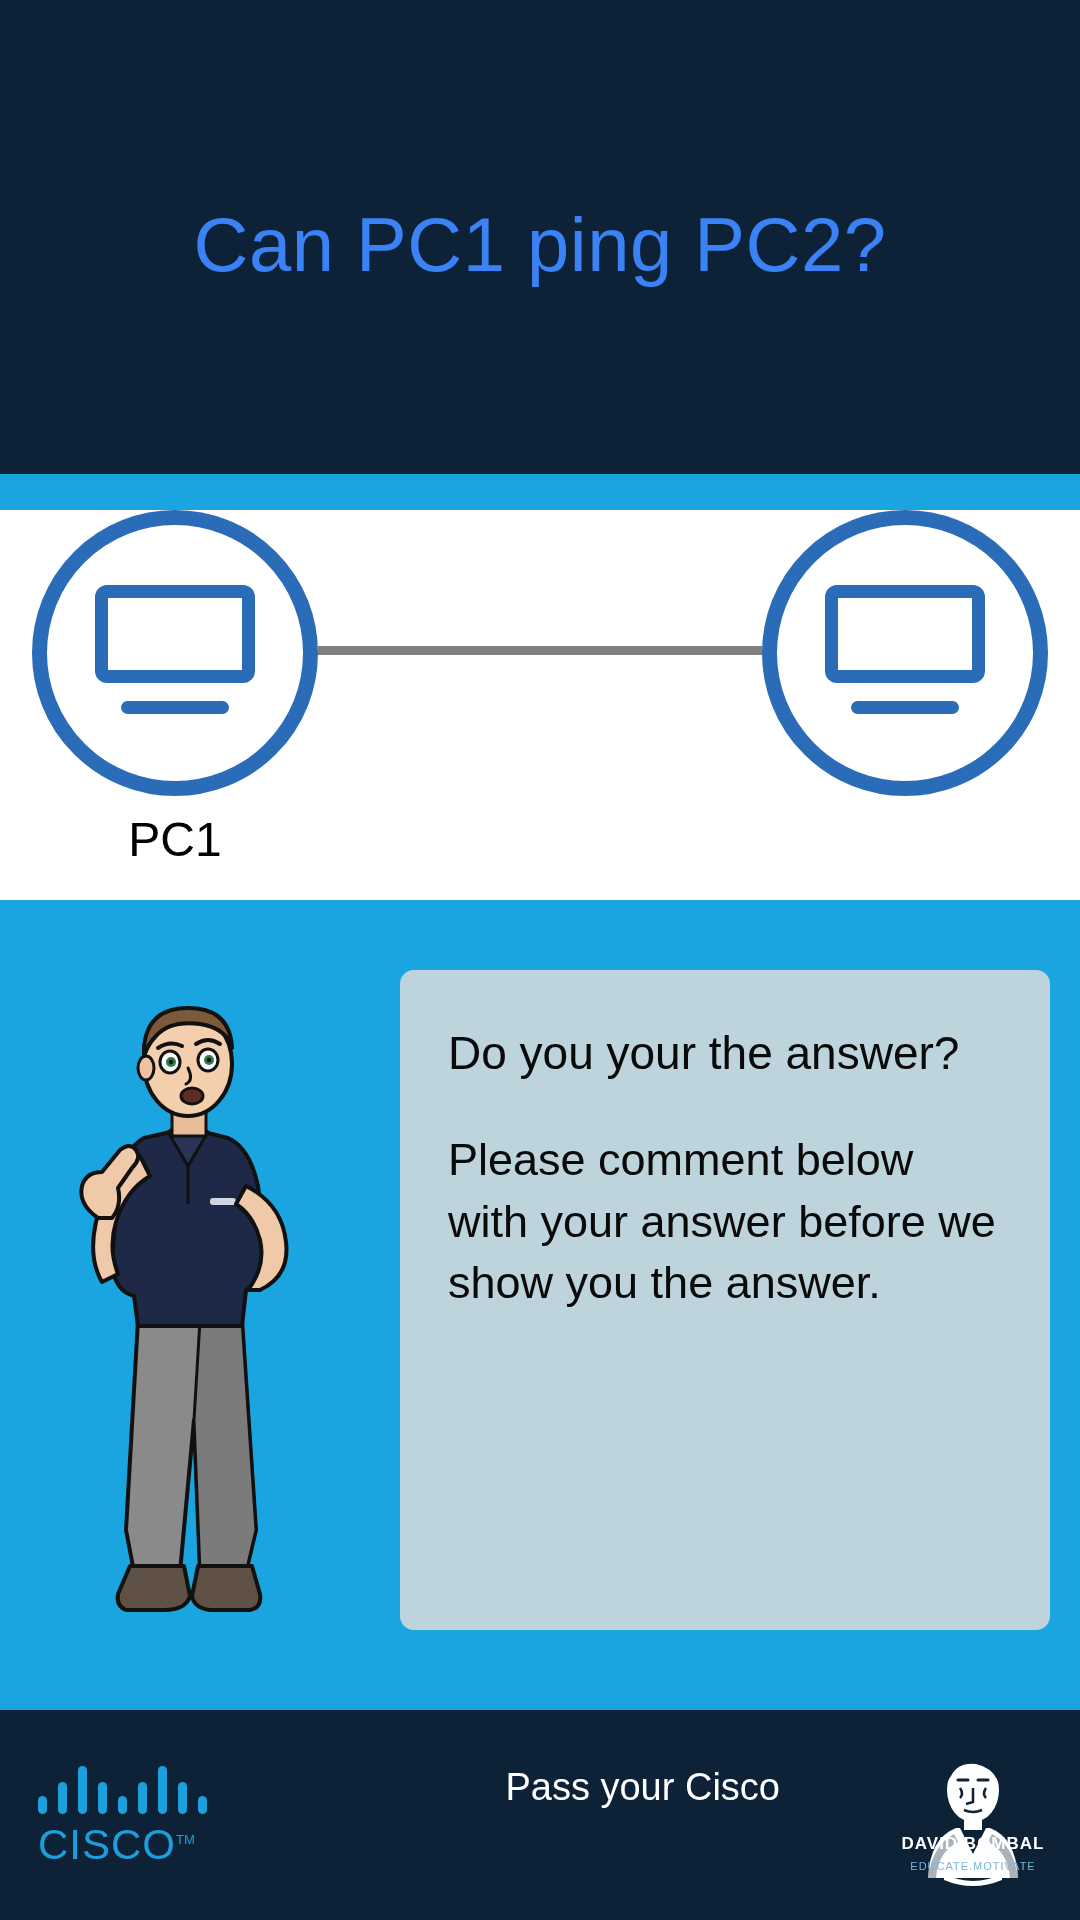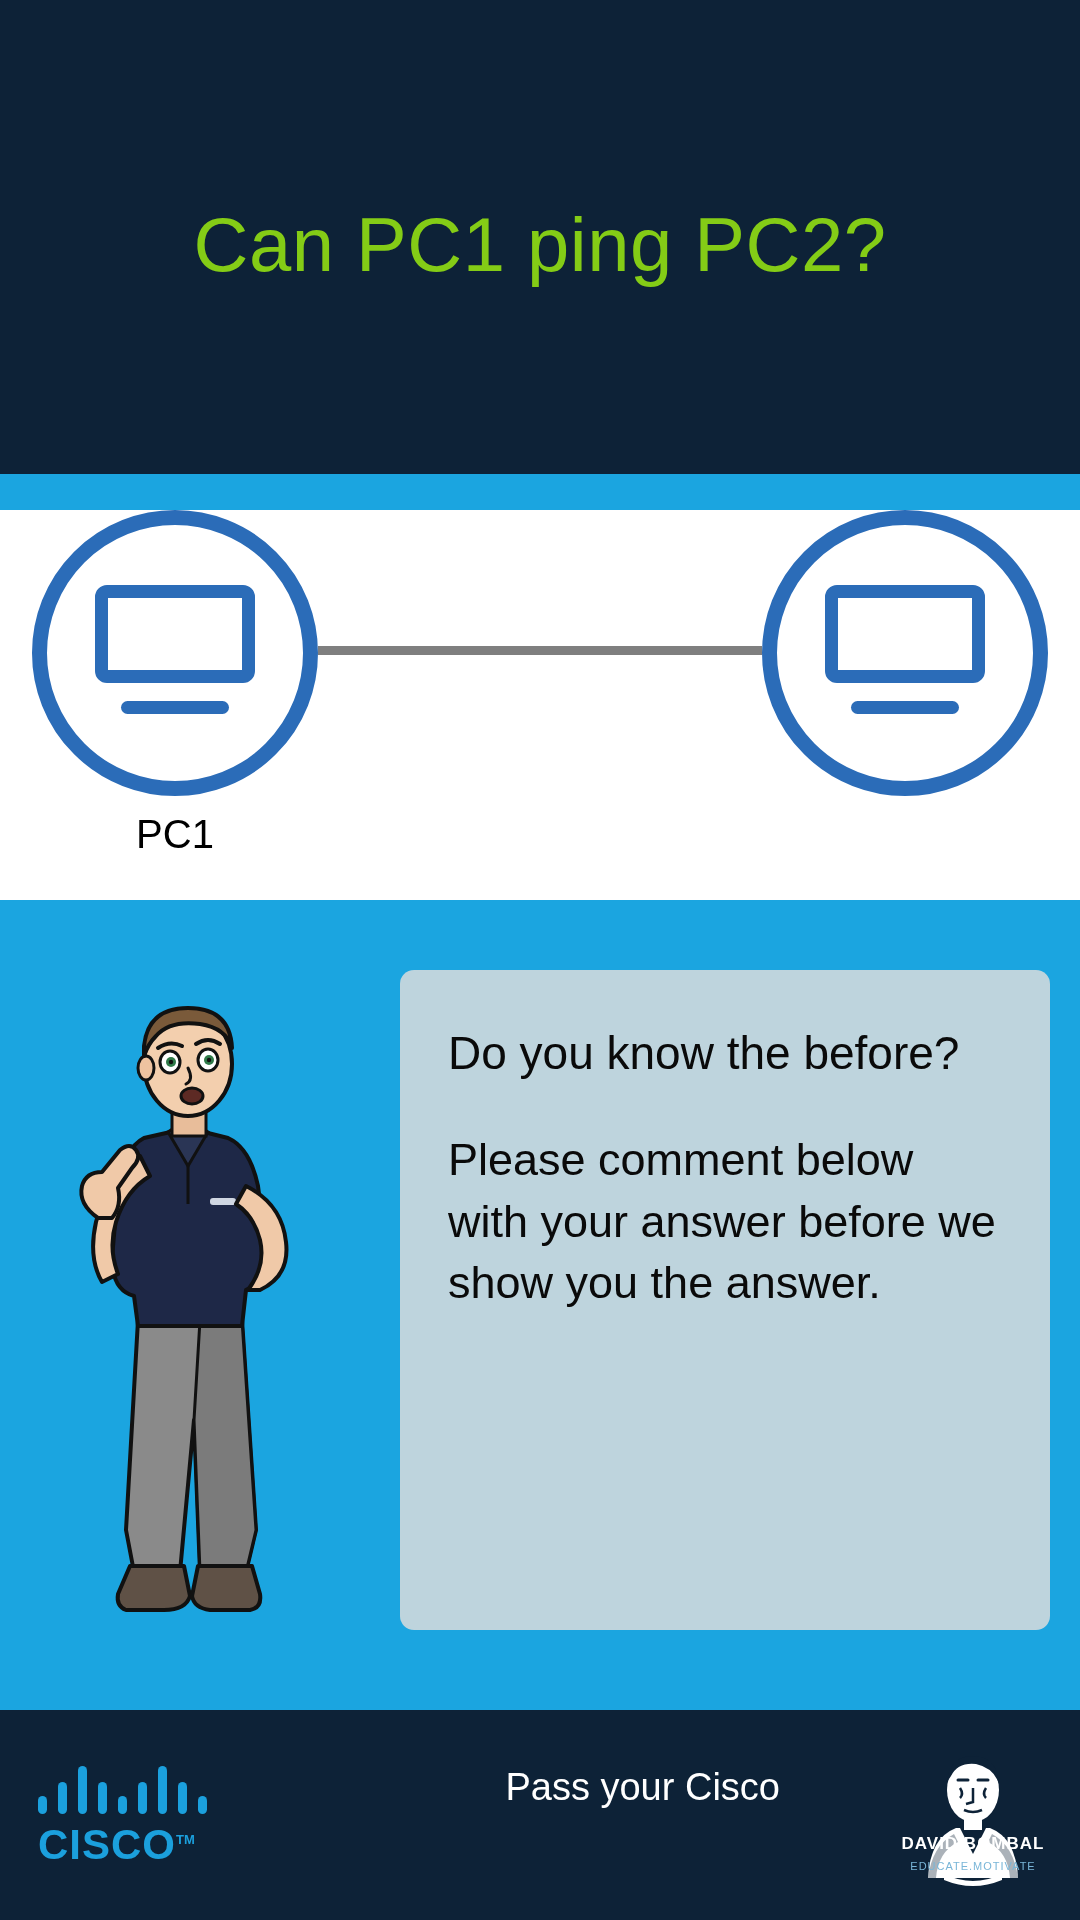--- a/index.html
+++ b/index.html
@@ -11,21 +11,21 @@
   }
   .page { position:relative; width:1080px; height:1920px; }
 
   
   .header {
     position:absolute; left:0; top:0; width:1080px; height:474px;
     background:#0d2237;
     display:flex; align-items:center; justify-content:center;
   }
   .header-title {
-    color:#84cc16;
+    color:#3b82f6;
     font-size:76px;
     font-weight:400;
     letter-spacing:0.5px;
     text-align:center;
     line-height:1.1;
     margin-top:16px;
   }
   .accent-strip {
     position:absolute; left:0; top:474px; width:1080px; height:36px;
     background:#1ba5e0;
@@ -68,21 +68,21 @@
   .link-line {
     position:absolute;
     left:318px; top:136px;
     width:444px; height:9px;
     background:#7f7f7f;
   }
   .node-label {
     position:absolute;
     width:286px;
     text-align:center;
-    font-size:40px;
+    font-size:48px;
     color:#000000;
     font-weight:400;
   }
   .label-pc1 { left:32px;  top:302px; }
   .label-pc2 { left:762px; top:302px; }
 
   
   .body-section {
     position:absolute; left:0; top:900px; width:1080px; height:810px;
     background:#1ba5e0;
@@ -132,21 +132,21 @@
   }
   .cisco-bars span {
     position:absolute; bottom:0;
     width:9px; border-radius:5px;
     background:#1ba0dd;
   }
   .cisco-word {
     margin-top:10px;
     color:#1ba0dd;
     font-size:42px;
-    font-weight:bold;
+    font-weight:normal;
     letter-spacing:1px;
     line-height:1;
   }
   .cisco-tm {
     font-size:13px; vertical-align:super; letter-spacing:0;
   }
   .footer-text {
     position:absolute; left:300px; top:48px;
     width:480px;
     text-align:right;
@@ -251,21 +251,21 @@
       <circle cx="111" cy="72" r="2.2" fill="#111"></circle>
       <circle cx="149" cy="70" r="2.2" fill="#111"></circle>
 
       <path d="M128 78 Q134 90 126 94" stroke="#111" stroke-width="3" fill="none" stroke-linecap="round"></path>
 
       <ellipse cx="132" cy="106" rx="11" ry="8" fill="#5d2a24" stroke="#111" stroke-width="3"></ellipse>
     </svg>
 
     <div class="card">
       <div class="card-inner">
-        <div class="card-heading">Do you know the before?</div>
+        <div class="card-heading">Do you your the answer?</div>
         <div class="card-body">Please comment below with your answer before we show you the answer.</div>
       </div>
     </div>
   </div>
 
   <div class="footer">
 
     <div class="cisco-logo">
       <div class="cisco-bars">
         <span style="left:0px;   height:18px;"></span>

